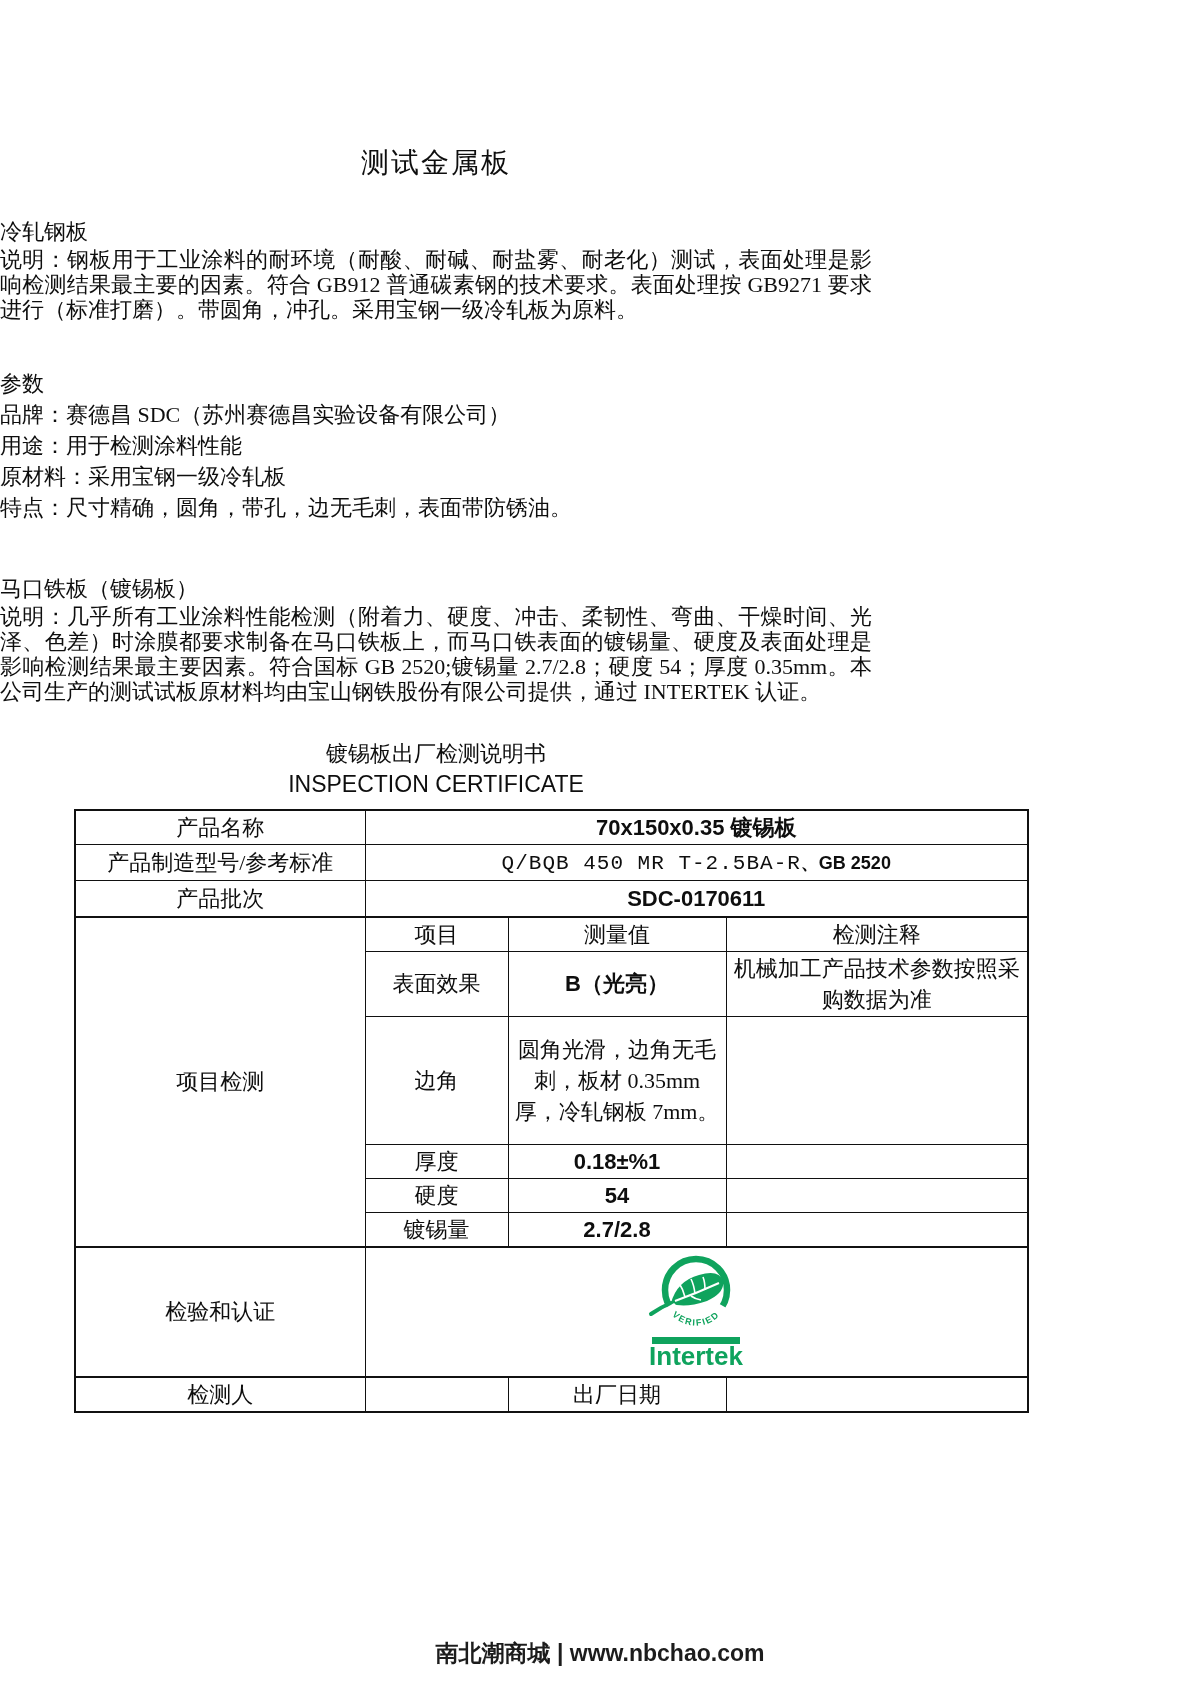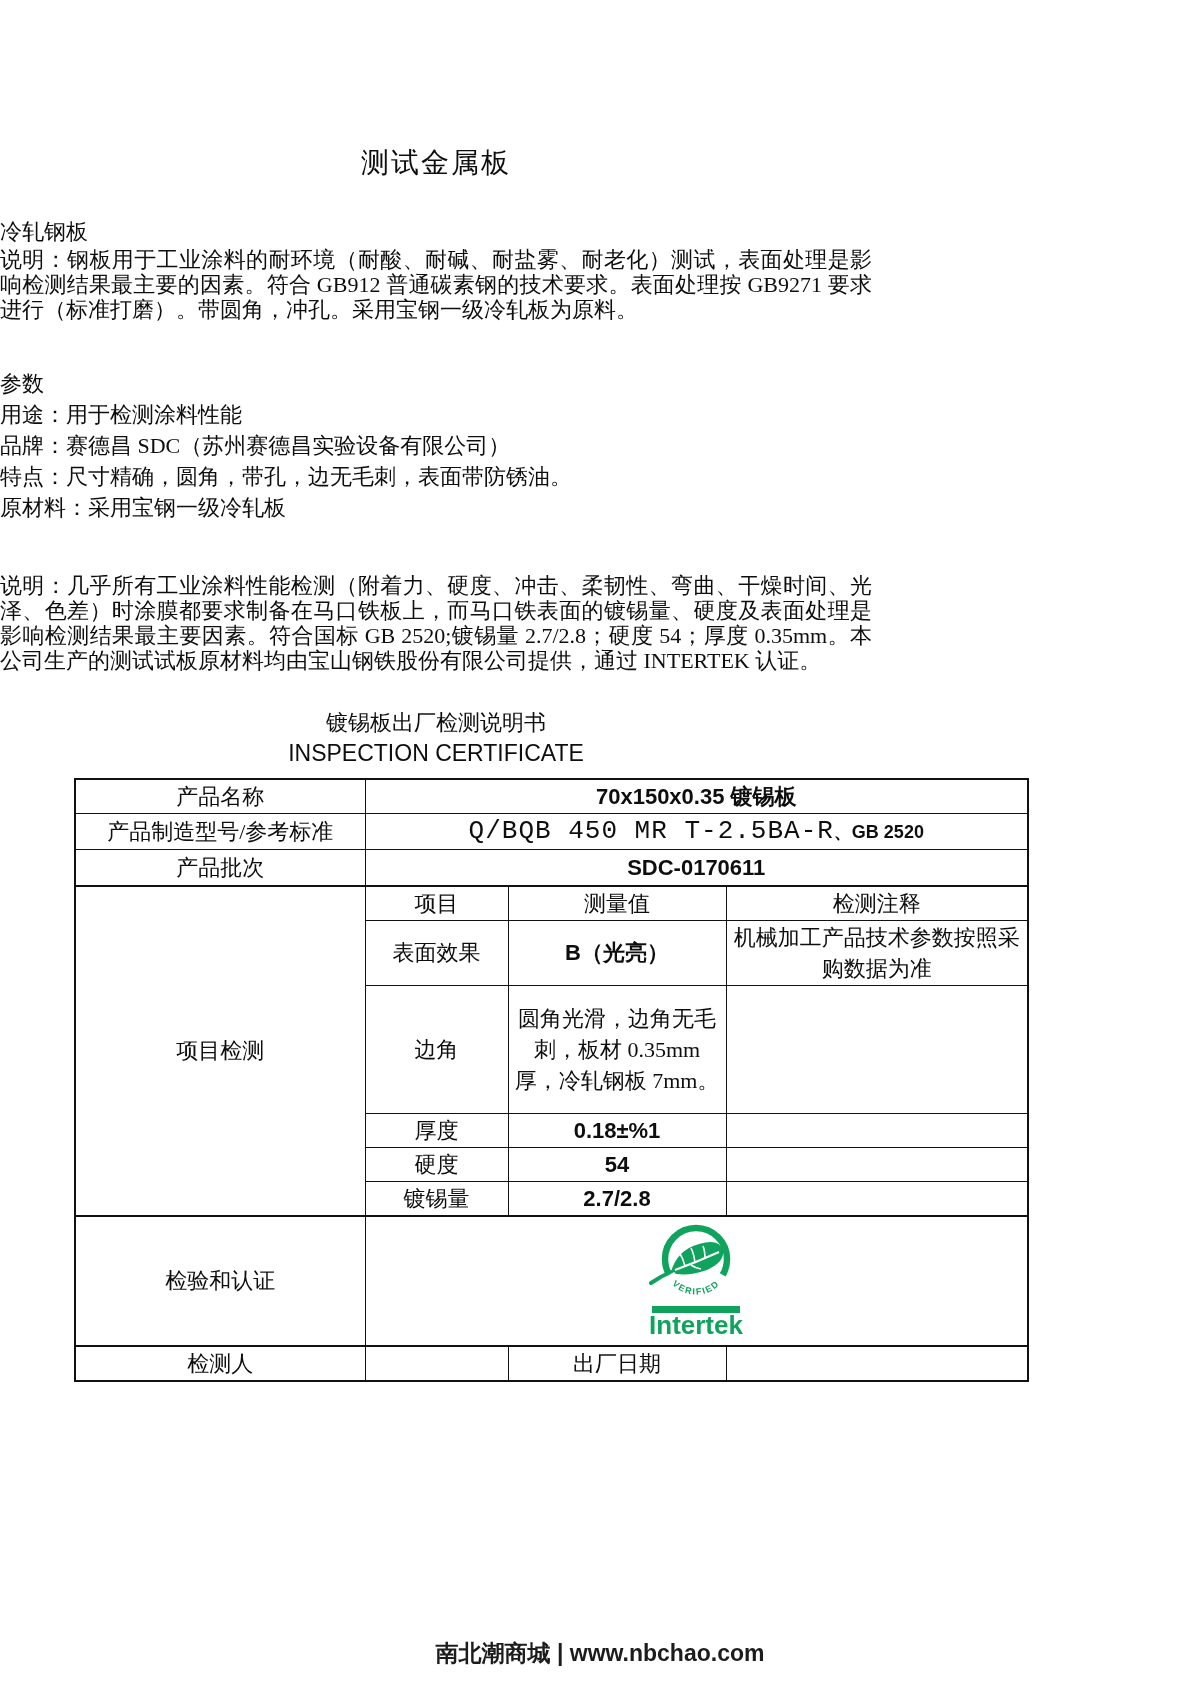--- a/index.html
+++ b/index.html
@@ -48,21 +48,21 @@
   table.cert td {
     border:1px solid #111;
     text-align:center; vertical-align:middle;
     font-size:22px; line-height:31px;
     padding:1px 6px;
     overflow:hidden;
   }
   tr.thick-above td { border-top:2px solid #111; }
   tr.thick-below td { border-bottom:2px solid #111; }
   .val-sans { font-family:"Liberation Sans", sans-serif; font-weight:700; font-size:18px; }
-  .val-mono { font-family:"Liberation Mono", monospace; font-weight:400; font-size:26px; letter-spacing:1px;text-align:center; }
+  .val-mono { font-family:"Liberation Mono", monospace; font-weight:400; font-size:21px; letter-spacing:1px;text-align:center; }
   .val-plain { font-size:21px; line-height:33px; }
   .note-text { font-size:21px; line-height:31px; }
   .h-r1 { height:31px; } .h-r2 { height:30px; } .h-r3 { height:36px; }
   .h-hdr { height:32px; } .h-surface { height:65px; } .h-edge { height:128px; }
   .h-thin { height:32px; }
   .h-cert { height:130px; } .h-last { height:32px; }
   .logo-wrap { display:flex; justify-content:center; align-items:center; }
   .footer {
     position:absolute; left:0; bottom:28px;
     width:1200px; text-align:center;
@@ -80,27 +80,28 @@
 
     <div class="doc-title">测试金属板</div>
 
     <div>
       <div class="sec-heading">冷轧钢板</div>
       <div class="para">说明：钢板用于工业涂料的耐环境（耐酸、耐碱、耐盐雾、耐老化）测试，表面处理是影响检测结果最主要的因素。符合 GB912 普通碳素钢的技术要求。表面处理按 GB9271 要求进行（标准打磨）。带圆角，冲孔。采用宝钢一级冷轧板为原料。</div>
     </div>
 
     <div class="gap-sm">
       <div class="sec-heading">参数</div>
+      <div class="param-line">品牌：赛德昌 SDC（苏州赛德昌实验设备有限公司）</div>
       <div class="param-line">用途：用于检测涂料性能</div>
-      <div class="param-line">品牌：赛德昌 SDC（苏州赛德昌实验设备有限公司）</div>
+      <div class="param-line">原材料：采用宝钢一级冷轧板</div>
       <div class="param-line">特点：尺寸精确，圆角，带孔，边无毛刺，表面带防锈油。</div>
-      <div class="param-line">原材料：采用宝钢一级冷轧板</div>
     </div>
 
     <div class="gap-md">
+      <div class="sec-heading">马口铁板（镀锡板）</div>
       <div class="para">说明：几乎所有工业涂料性能检测（附着力、硬度、冲击、柔韧性、弯曲、干燥时间、光泽、色差）时涂膜都要求制备在马口铁板上，而马口铁表面的镀锡量、硬度及表面处理是影响检测结果最主要因素。符合国标 GB 2520;镀锡量 2.7/2.8；硬度 54；厚度 0.35mm。本公司生产的测试试板原材料均由宝山钢铁股份有限公司提供，通过 INTERTEK 认证。</div>
     </div>
 
     <div class="cert-title-zh">镀锡板出厂检测说明书</div>
     <div class="cert-title-en">INSPECTION CERTIFICATE</div>
   </div>
 
   <table class="cert">
     <colgroup>
       <col style="width:290px">

